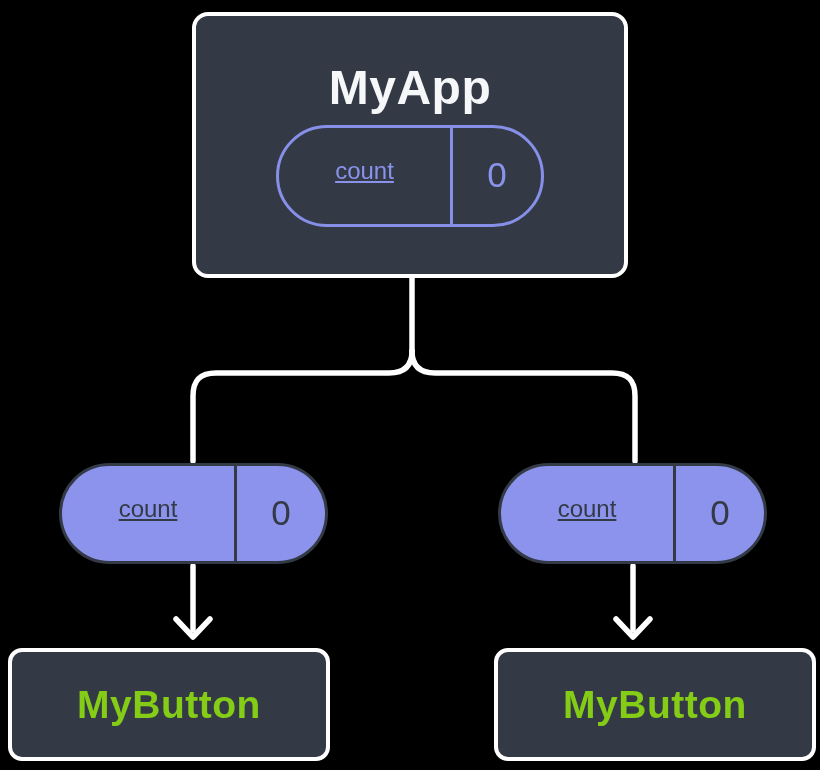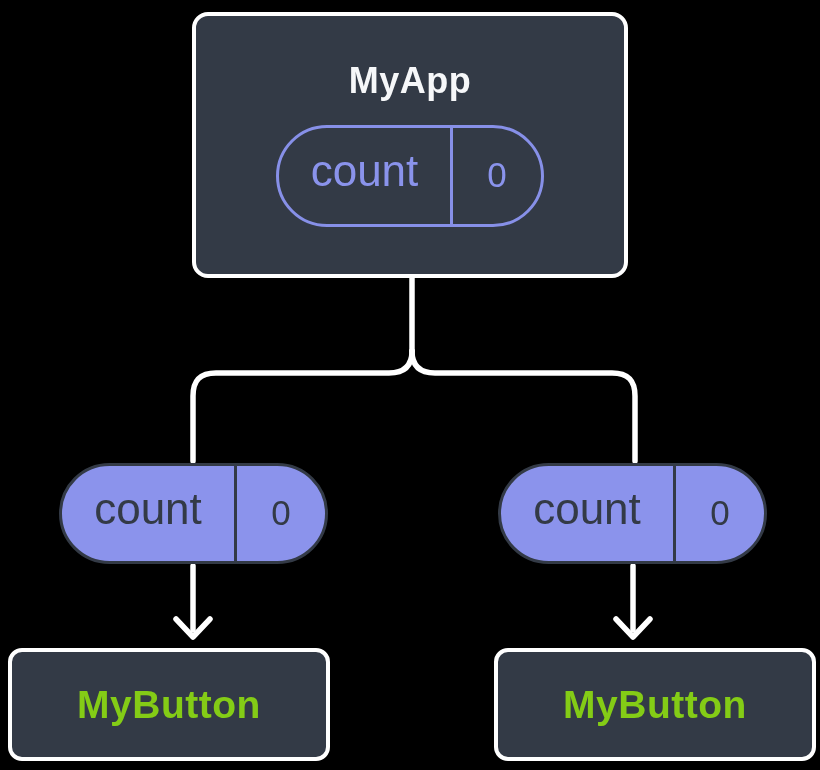--- a/index.html
+++ b/index.html
@@ -38,21 +38,21 @@
     height: 266px;
     border-radius: 16px;
   }
   .root-title {
     position: absolute;
     left: 0;
     top: 44px;
     width: 100%;
     text-align: center;
     color: #F6F7F9;
-    font-size: 36px;
+    font-size: 48px;
     font-weight: 600;
     letter-spacing: 0.5px;
   }
   .pill {
     box-sizing: border-box;
     display: flex;
     align-items: stretch;
     overflow: hidden;
   }
   .state-pill {
@@ -87,23 +87,24 @@
     color: #333A46;
   }
   .prop-pill .pill-divider {
     background: #333A46;
   }
   .pill-name {
     flex: 1 1 auto;
     display: flex;
     align-items: center;
     justify-content: center;
-    font-size: 44px;
+    font-size: 24px;
     font-weight: 400;
     padding-bottom: 10px;
+    text-decoration: underline;
   }
   .pill-divider {
     flex: 0 0 3px;
     width: 3px;
   }
   .pill-value {
     flex: 0 0 88px;
     display: flex;
     align-items: center;
     justify-content: center;

